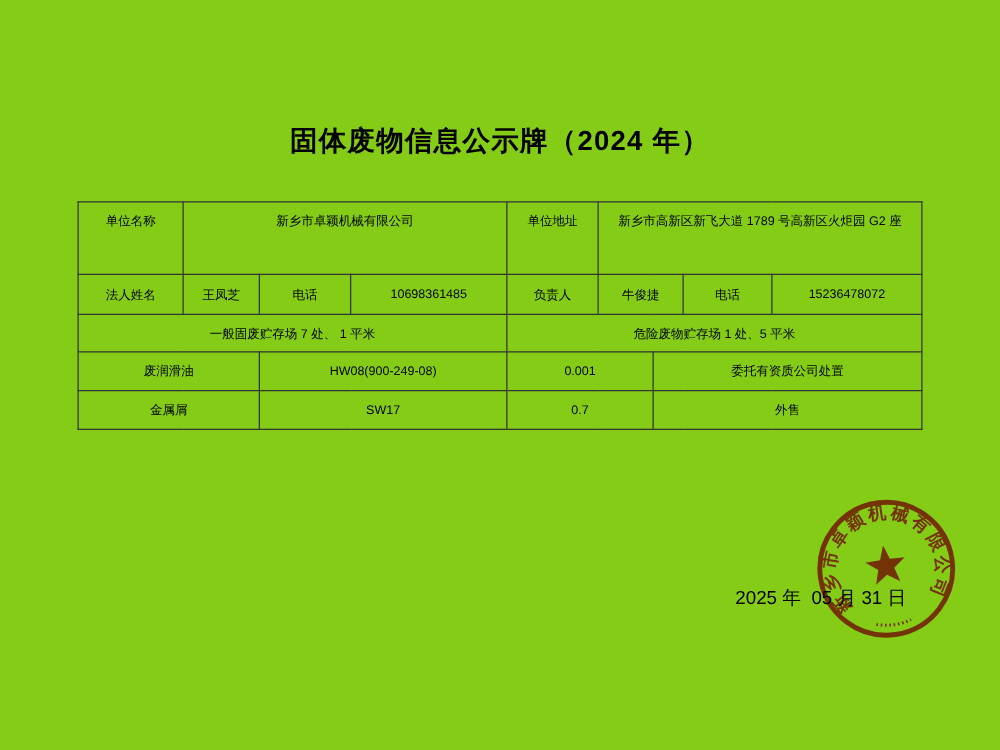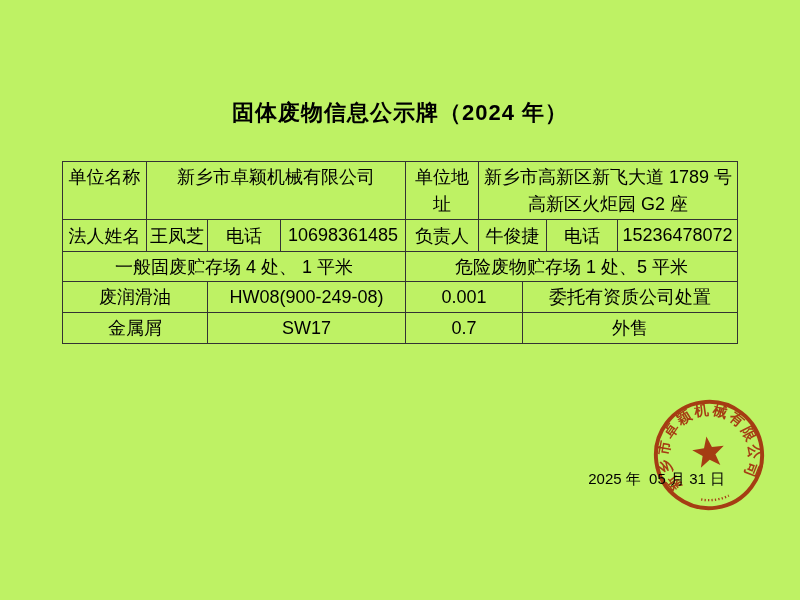--- a/index.html
+++ b/index.html
@@ -1,27 +1,27 @@
 <!DOCTYPE html>
 <html><head>
 <meta charset="utf-8">
 <style>
   html,body{margin:0;padding:0;background:#fff;}
   .page{
-    position:relative;width:800px;height:600px;background:#bef264;
+    position:relative;width:800px;height:600px;background:#84cc16;
     font-family:"Liberation Sans","DejaVu Sans",sans-serif;color:#000;overflow:hidden;
   }
   .title{
     position:absolute;top:99px;left:0;width:800px;text-align:center;
     font-size:22px;line-height:28px;font-weight:bold;letter-spacing:1px;margin:0;
   }
   table.info{
     position:absolute;left:62px;top:161px;width:676px;
     border-collapse:collapse;table-layout:fixed;
-    font-size:18px;color:#000;
+    font-size:10px;color:#000;
   }
   table.info td{
     border:1px solid #333;text-align:center;vertical-align:middle;
     padding:1px 2px;overflow:hidden;
   }
   tr.r1{height:58px;}
   tr.r2{height:32px;}
   tr.r3{height:30px;}
   tr.rh{height:30px;}
   tr.rd{height:31px;}
@@ -70,21 +70,21 @@
       <td>法人姓名</td>
       <td>王凤芝</td>
       <td>电话</td>
       <td>10698361485</td>
       <td>负责人</td>
       <td colspan="2">牛俊捷</td>
       <td>电话</td>
       <td>15236478072</td>
     </tr>
     <tr class="r3">
-      <td colspan="4">一般固废贮存场 4 处、 1 平米</td>
+      <td colspan="4">一般固废贮存场 7 处、 1 平米</td>
       <td colspan="5">危险废物贮存场 1 处、5 平米</td>
     </tr>
     <tr class="rd">
       <td colspan="2">废润滑油</td>
       <td colspan="2">HW08(900-249-08)</td>
       <td colspan="2">0.001</td>
       <td colspan="3">委托有资质公司处置</td>
     </tr>
     <tr class="rd">
       <td colspan="2">金属屑</td>

